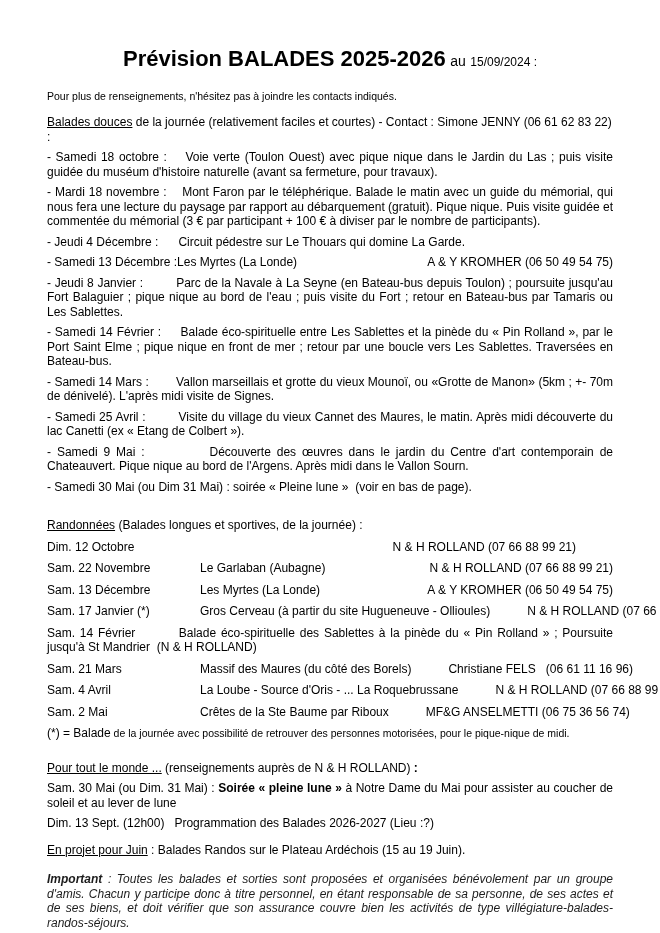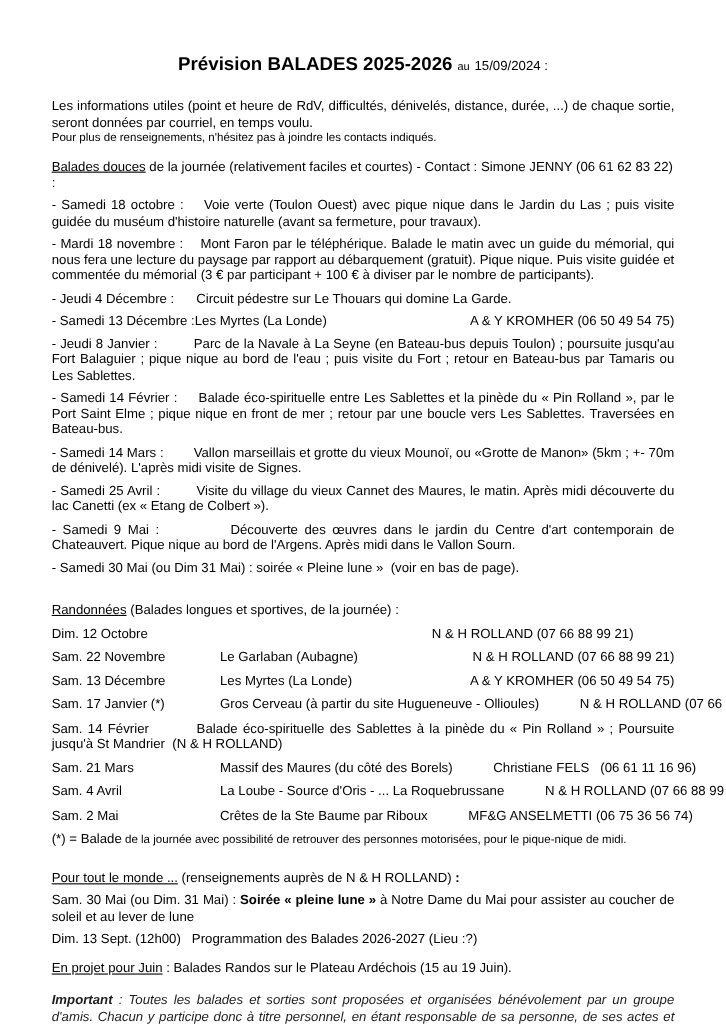--- a/index.html
+++ b/index.html
@@ -4,22 +4,22 @@
 <style>
   * { margin:0; padding:0; box-sizing:border-box; }
   html, body { background:#ffffff; }
   body {
     width:660px; height:933px; overflow:hidden; position:relative;
     font-family:"Liberation Sans", sans-serif; color:#000;
   }
   .page { padding:48px 47px 0 47px; width:660px; }
 
   .title { text-align:center; line-height:21px; margin-bottom:17px; white-space:nowrap; }
-  .t-main { font-weight:bold; font-size:17px; }
-  .t-au   { font-size:10px; }
+  .t-main { font-weight:bold; font-size:22px; }
+  .t-au   { font-size:14px; }
   .t-date { font-size:12px; }
 
   p, .rrow { font-size:12px; line-height:14.5px; }
   .just { text-align:justify; }
   .small { font-size:10.5px; line-height:13px; }
 
   .bold { font-weight:bold; }
   .bold-underline { font-weight:normal; text-decoration:underline; }
 
   .intro-note { margin-top:1px; }
@@ -47,21 +47,20 @@
 <body>
 
 <div class="page">
 
   <div class="title">
     <span class="t-main">Prévision BALADES 2025-2026</span>
     <span class="t-au">au</span>
     <span class="t-date">15/09/2024 :</span>
   </div>
 
-  <p class="just">Les informations utiles (point et heure de RdV, difficultés, dénivelés, distance, durée, ...) de chaque sortie, seront données par courriel, en temps voulu.</p>
   <p class="small intro-note">Pour plus de renseignements, n'hésitez pas à joindre les contacts indiqués.</p>
 
   <p class="sec-head"><span class="bold-underline">Balades douces</span><span> de la journée (relativement faciles et courtes) - Contact : Simone JENNY (06 61 62 83 22) :</span></p>
 
   <p class="just item">- Samedi 18 octobre : &nbsp;&nbsp; Voie verte (Toulon Ouest) avec pique nique dans le Jardin du Las ; puis visite guidée du muséum d'histoire naturelle (avant sa fermeture, pour travaux).</p>
   <p class="just item">- Mardi 18 novembre : &nbsp;&nbsp; Mont Faron par le téléphérique. Balade le matin avec un guide du mémorial, qui nous fera une lecture du paysage par rapport au débarquement (gratuit). Pique nique. Puis visite guidée et commentée du mémorial (3 € par participant + 100 € à diviser par le nombre de participants).</p>
   <p class="item">- Jeudi 4 Décembre : &nbsp;&nbsp;&nbsp;&nbsp; Circuit pédestre sur Le Thouars qui domine La Garde.</p>
   <p class="item flexline">
     <span>- Samedi 13 Décembre :Les Myrtes (La Londe)</span>
     <span class="contact">A &amp; Y KROMHER (06 50 49 54 75)</span>

